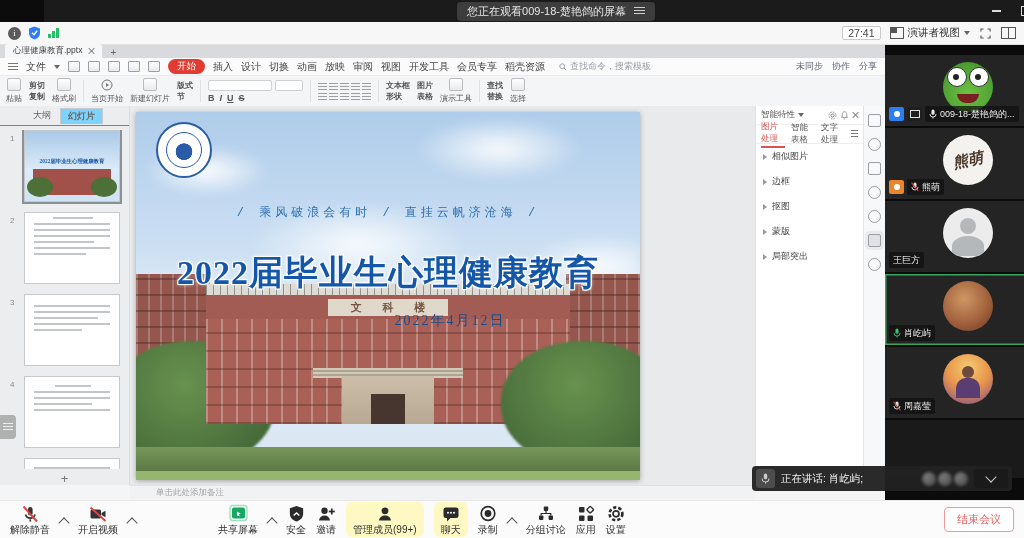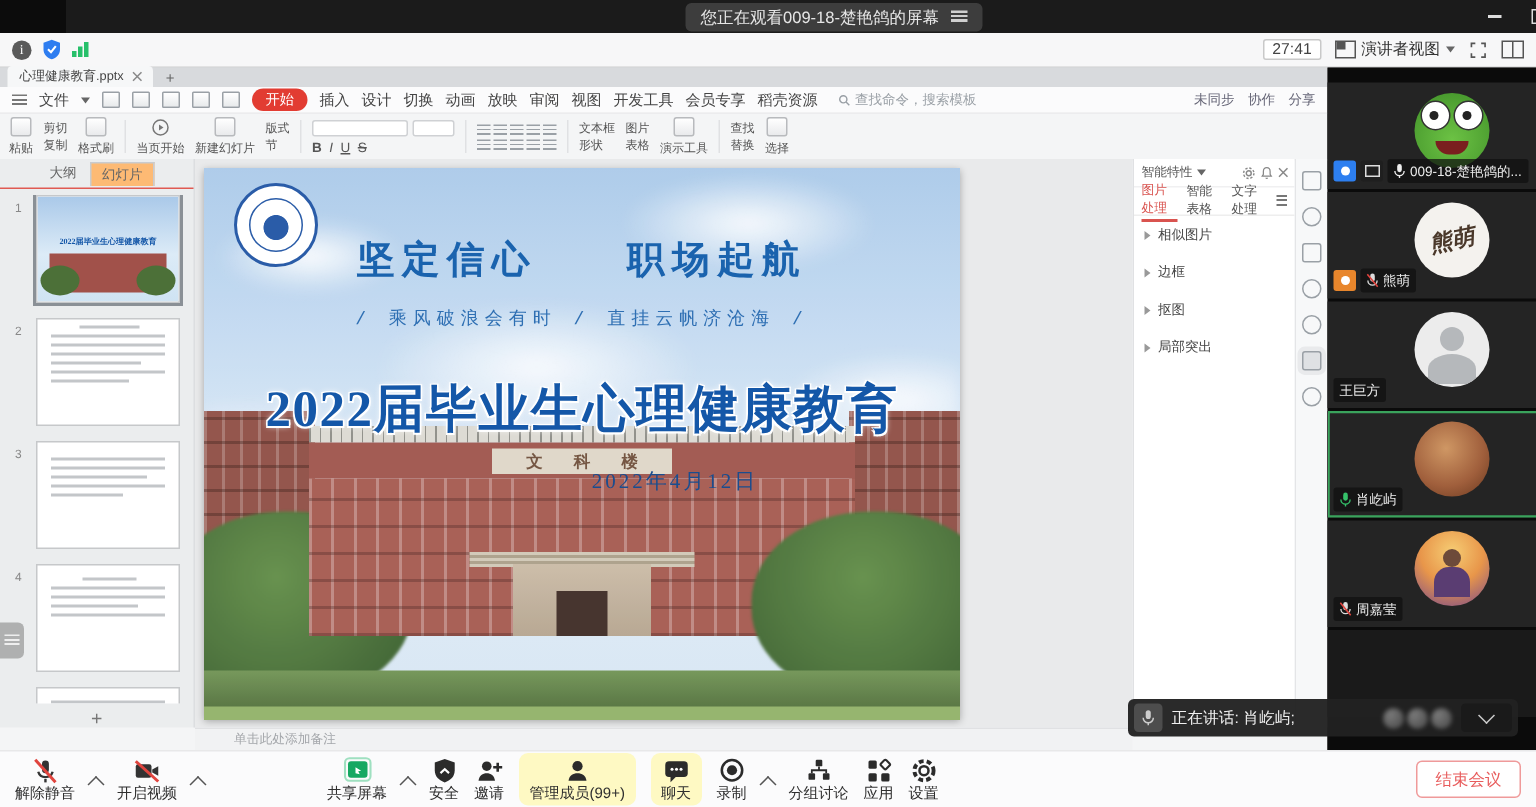--- a/index.html
+++ b/index.html
@@ -46,36 +46,36 @@
   .bars3{width:10px;height:8px;background:linear-gradient(#777 0 1.2px,transparent 1.2px 3px,
          #777 3px 4.2px,transparent 4.2px 6px,#777 6px 7.2px,transparent 7.2px);}
   .qicon{width:10px;height:9px;border:1px solid #9aa0a6;border-radius:1px;background:linear-gradient(#fff,#e8eaec);}
   .home-pill{background:#e23c32;color:#fff;padding:1px 9px;border-radius:9px;font-size:9.5px;}
   .menu-item{white-space:nowrap;}
   .search{margin-left:6px;color:#9aa0a6;font-size:9px;display:flex;align-items:center;gap:3px;}
   .sync{margin-left:auto;display:flex;gap:9px;color:#667;font-size:9px;align-items:center;}
   .toolbar{height:30px;border-top:1px solid #ececee;border-bottom:1px solid #dcdee0;display:flex;
            align-items:center;padding:0 6px;gap:7px;background:#f4f5f6;color:#555;}
   .tb-big{display:flex;flex-direction:column;align-items:center;font-size:8px;line-height:1.15;gap:3px;white-space:nowrap;}
-  .tb-col{display:flex;flex-direction:column;gap:3px;font-size:8px;line-height:1;white-space:nowrap;}
+  .tb-col{display:flex;flex-direction:column;gap:3px;font-size:8px;line-height:1;white-space:nowrap;font-weight:bold;}
   .mini-ic{width:12px;height:11px;border:1px solid #b8babd;background:linear-gradient(#fff,#e9eaec);border-radius:2px;}
   .tb-sep{width:1px;height:22px;background:#e0e1e3;}
   .combo{width:62px;height:9px;border:1px solid #cfd1d4;background:#fff;border-radius:2px;}
   .combo.small{width:26px;}
   .fmt-row{display:flex;gap:5px;font-size:9px;color:#555;align-items:center;}
   .fmt-row .u{text-decoration:underline;} .fmt-row .s{text-decoration:line-through;}
   .align-grid{display:grid;grid-template-columns:repeat(5,9px);gap:2px;}
   .align-cell{width:9px;height:7px;background:linear-gradient(#9aa0a6 0 1px,transparent 1px 3px,
               #9aa0a6 3px 4px,transparent 4px 6px,#9aa0a6 6px 7px,transparent 7px);}
   .body-row{position:absolute;top:61px;left:0;right:0;bottom:15px;display:flex;}
   
   .slide-panel{width:130px;background:#ebedee;border-right:1px solid #dcdee0;position:relative;box-sizing:border-box;}
   .sp-tabs{height:19px;display:flex;align-items:center;justify-content:center;font-size:9px;color:#666;gap:2px;
            border-bottom:1px solid #e05a52;}
-  .sp-tab{padding:1px 7px;} .sp-tab.act{background:#fdba74;border:1px solid #c9cbce;border-bottom:none;}
+  .sp-tab{padding:1px 7px;} .sp-tab.act{background:#7dd3fc;border:1px solid #c9cbce;border-bottom:none;font-weight:bold;}
   .thumbs{position:absolute;top:24px;bottom:16px;left:0;right:0;overflow:hidden;}
   .thumb{position:relative;width:96px;height:72px;background:#fff;border:1px solid #c6c8ca;margin:0 0 10px 24px;box-sizing:border-box;overflow:hidden;}
   .thumb.sel{outline:2px solid #8a9096;}
   .tnum{position:absolute;left:10px;font-size:8px;color:#888;}
   .ln{height:2px;background:#c3c6c9;margin:4px 9px;}
   .plus{position:absolute;bottom:0;left:0;right:0;text-align:center;color:#777;font-size:13px;line-height:13px;}
   .t1sky{position:absolute;inset:0;background:linear-gradient(180deg,#aac9e9,#dcebf7 55%,#cfe3f3);}
   .t1bld{position:absolute;left:8px;right:8px;bottom:6px;height:26px;background:#a1514a;}
   .t1tree{position:absolute;bottom:4px;width:26px;height:20px;border-radius:50%;background:#4c7038;}
   .t1txt{position:absolute;top:26px;width:100%;text-align:center;font-size:6px;font-weight:bold;color:#1457a8;
@@ -441,21 +441,20 @@
               </div>
             </div>
           </div>
           <div class="tree r"></div>
           <div class="hedge"></div>
           <div class="grass"></div>
           <div class="wash"></div>
           <div class="logo">
               <div class="logo-in"></div>
             </div>
-          <div class="motto">坚定信心　　职场起航</div>
           <div class="sub">/ 乘风破浪会有时 / 直挂云帆济沧海 /</div>
           <div class="stitle">2022届毕业生心理健康教育</div>
           <div class="sdate">2022年4月12日</div>
         </div>
       </div>
 
       <div class="right-panel">
         <div class="rp-head">
           <span>智能特性</span>
           <span class="caret-dn"></span>
@@ -486,20 +485,24 @@
         <div class="rp-item">
           <span class="tri-r"></span>
           <span>边框</span>
         </div>
         <div class="rp-item">
           <span class="tri-r"></span>
           <span>抠图</span>
         </div>
         <div class="rp-item">
           <span class="tri-r"></span>
+          <span>蒙版</span>
+        </div>
+        <div class="rp-item">
+          <span class="tri-r"></span>
           <span>局部突出</span>
         </div>
       </div>
 
       <div class="icon-strip">
         <span class="strip-ic"></span>
         <span class="strip-ic round"></span>
         <span class="strip-ic"></span>
         <span class="strip-ic round"></span>
         <span class="strip-ic round"></span>

